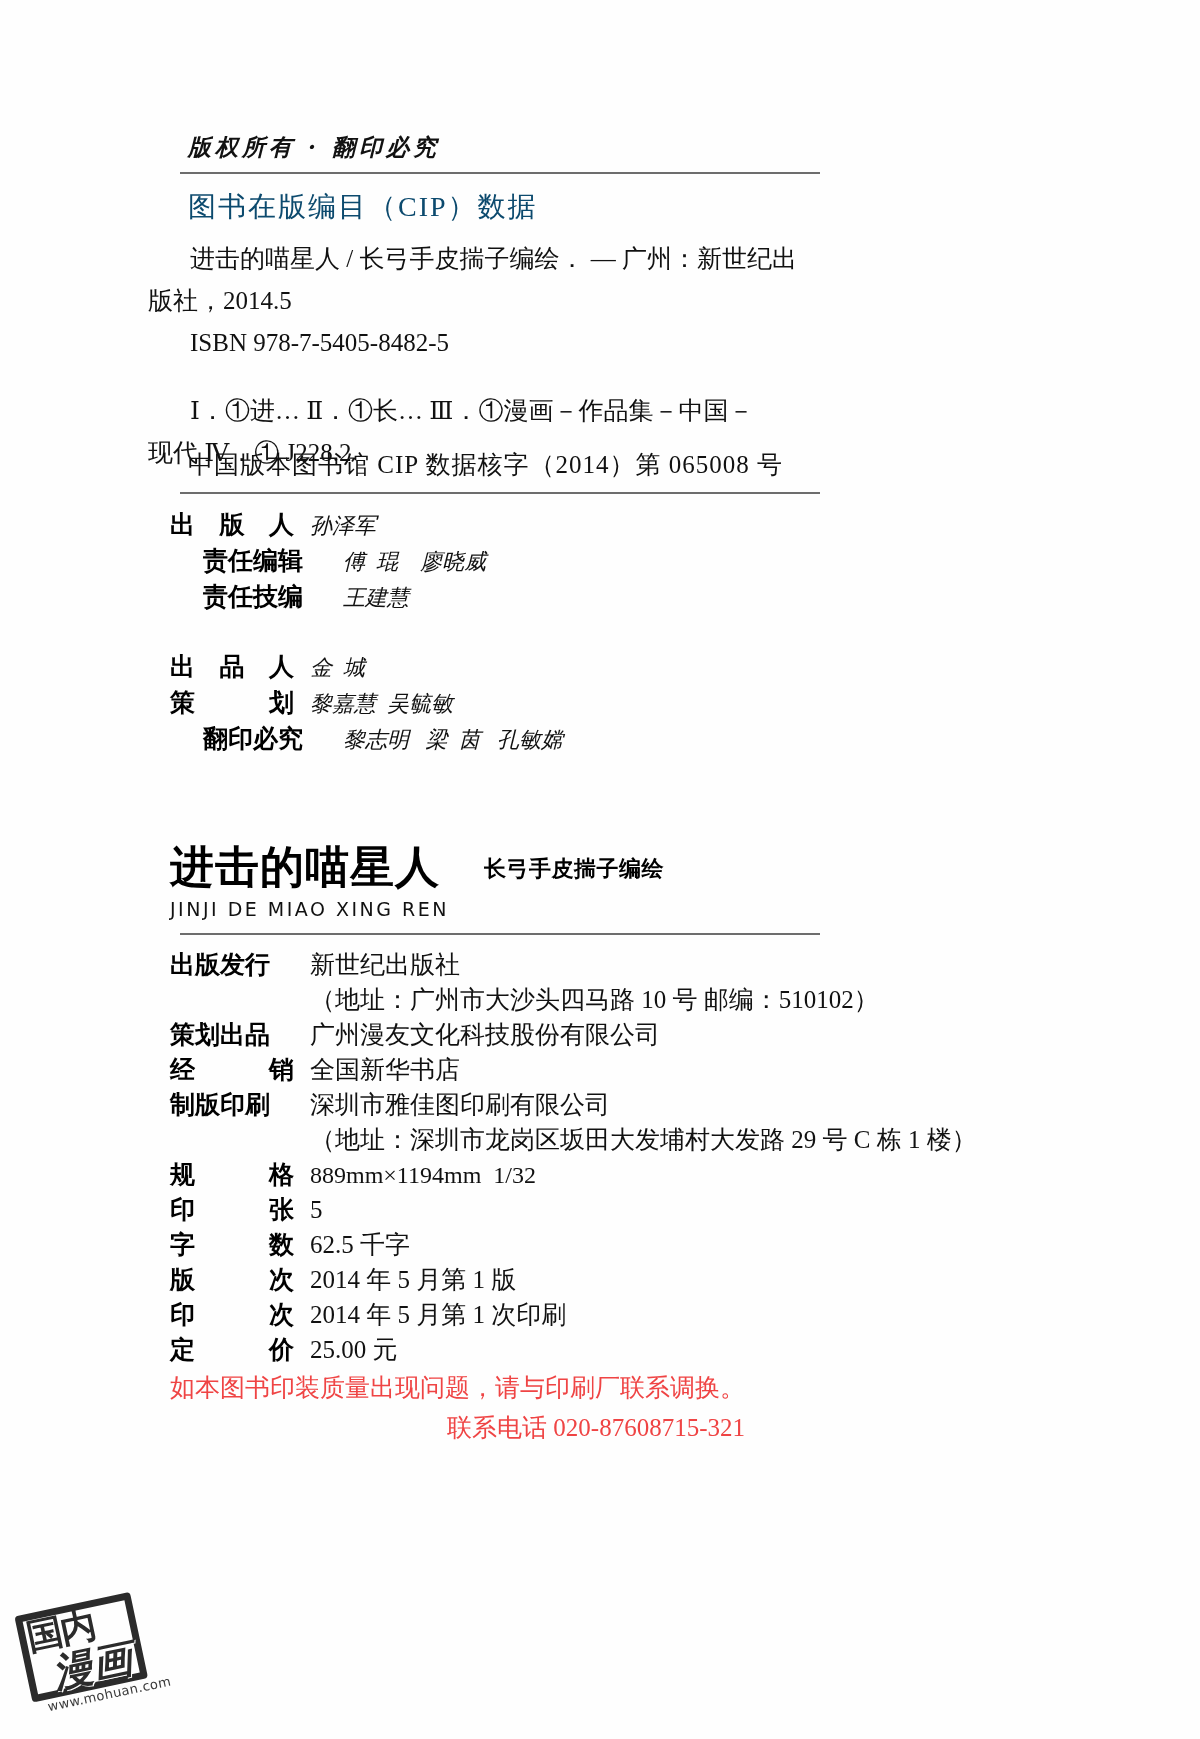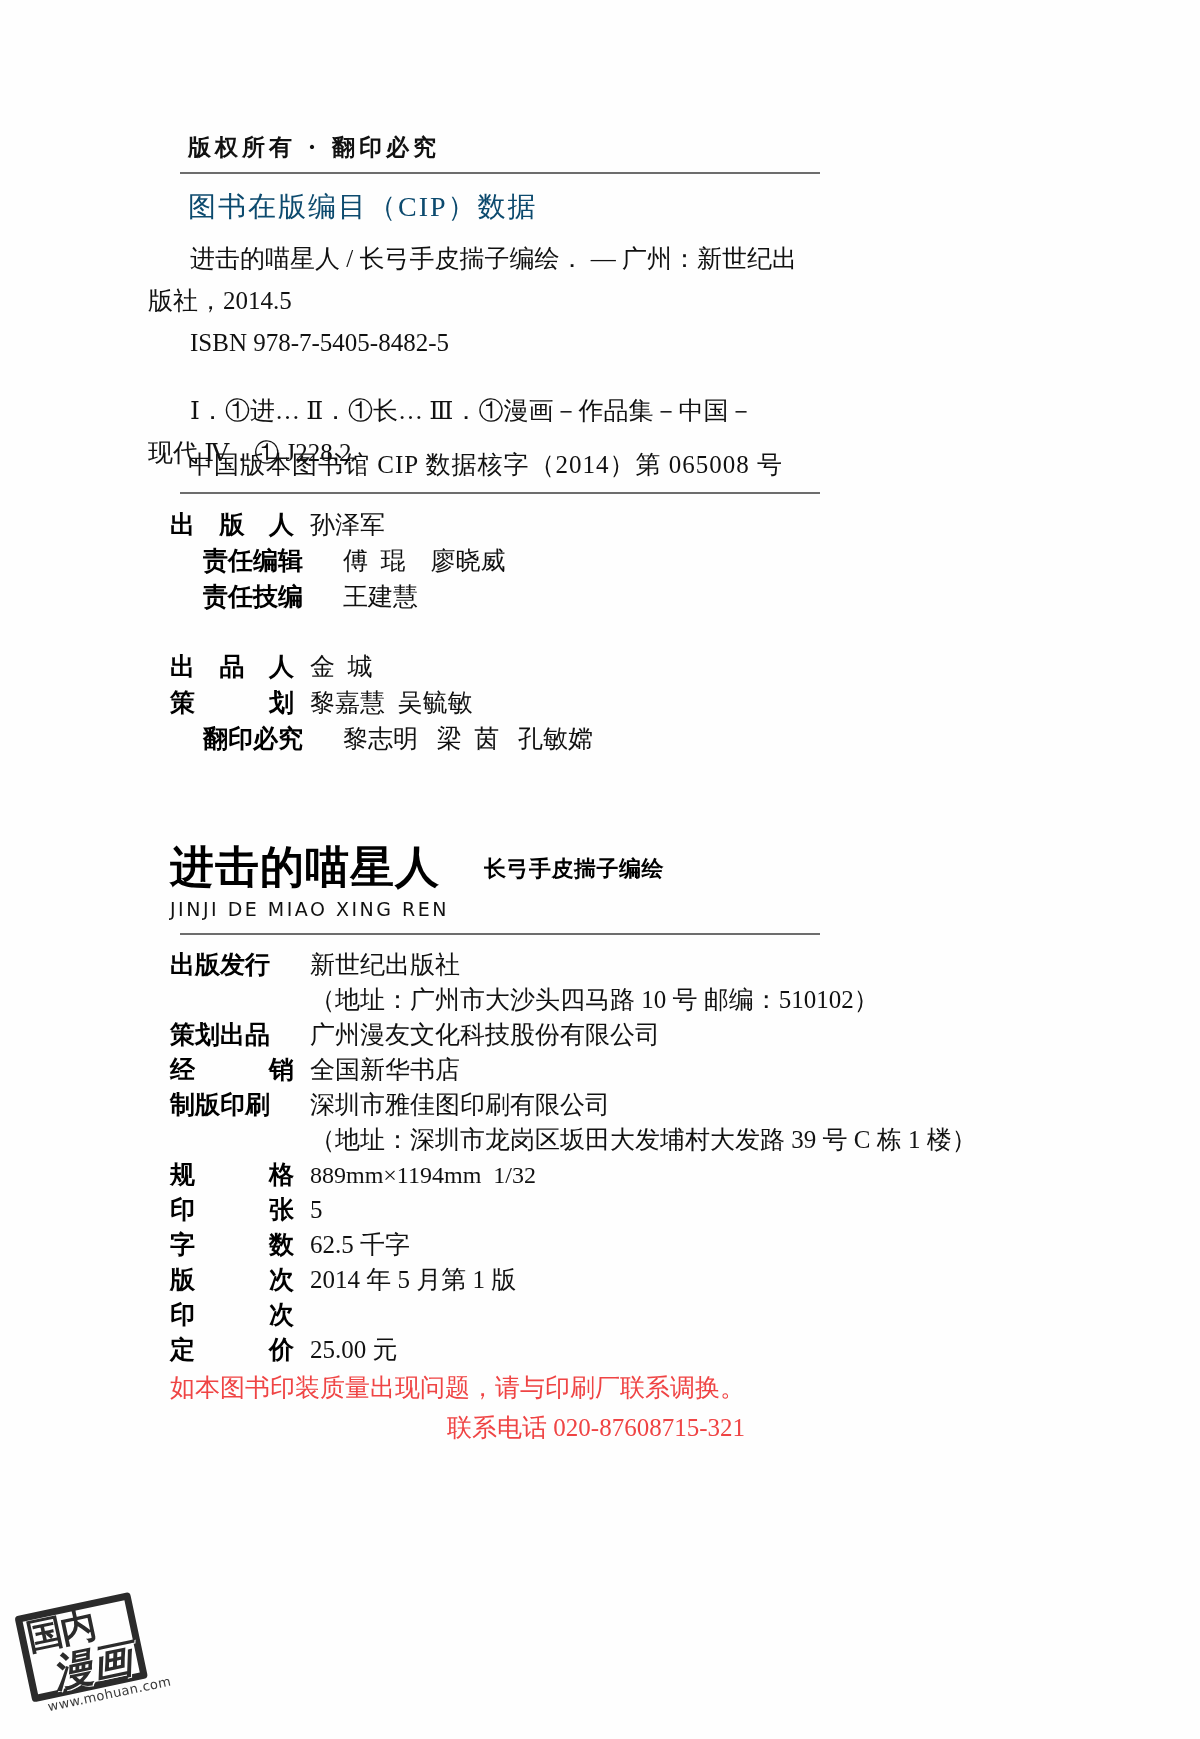--- a/index.html
+++ b/index.html
@@ -30,20 +30,21 @@
     background: #6d6d6d;
     margin: 0;
   }
 
   
   .notice {
     position: absolute;
     left: 188px;
     top: 132px;
     font-family: "DejaVu Serif", serif;
+    font-style: italic;
     font-weight: bold;
     font-size: 23px;
     letter-spacing: 4px;
     color: #111;
   }
 
   .rule-top {
     position: absolute;
     left: 180px;
     top: 172px;
@@ -115,24 +116,25 @@
     color: #000;
     display: flex;
     justify-content: space-between;
   }
   .credit-label.solid {
     display: block;
     letter-spacing: 0;
     margin-left: 33px;
   }
   .credit-value {
-    font-size: 25px;
+    font-size: 22px;
     color: #111;
     padding-left: 16px;
     white-space: pre;
+    font-style: italic;
   }
   .credit-spacer {
     height: 34px;
   }
 
   
   .title-zone {
     position: absolute;
     left: 170px;
     top: 845px;
@@ -367,21 +369,21 @@
           <span>经</span>
           <span>销</span>
         </span>
       <span class="pub-value">全国新华书店</span>
     </div>
 
     <div class="pub-row">
       <span class="pub-label solid">制版印刷</span>
       <span class="pub-value">深圳市雅佳图印刷有限公司</span>
     </div>
-    <div class="pub-sub">（地址：深圳市龙岗区坂田大发埔村大发路 39 号 C 栋 1 楼）</div>
+    <div class="pub-sub">（地址：深圳市龙岗区坂田大发埔村大发路 29 号 C 栋 1 楼）</div>
 
     <div class="pub-row">
       <span class="pub-label">
           <span>规</span>
           <span>格</span>
         </span>
       <span class="pub-value pub-value-mono">889mm×1194mm  1/32</span>
     </div>
     <div class="pub-row">
       <span class="pub-label">
@@ -402,20 +404,21 @@
           <span>版</span>
           <span>次</span>
         </span>
       <span class="pub-value">2014 年 5 月第 1 版</span>
     </div>
     <div class="pub-row">
       <span class="pub-label">
           <span>印</span>
           <span>次</span>
         </span>
+      <span class="pub-value">2014 年 5 月第 1 次印刷</span>
     </div>
     <div class="pub-row">
       <span class="pub-label">
           <span>定</span>
           <span>价</span>
         </span>
       <span class="pub-value">25.00 元</span>
     </div>
   </div>
 

